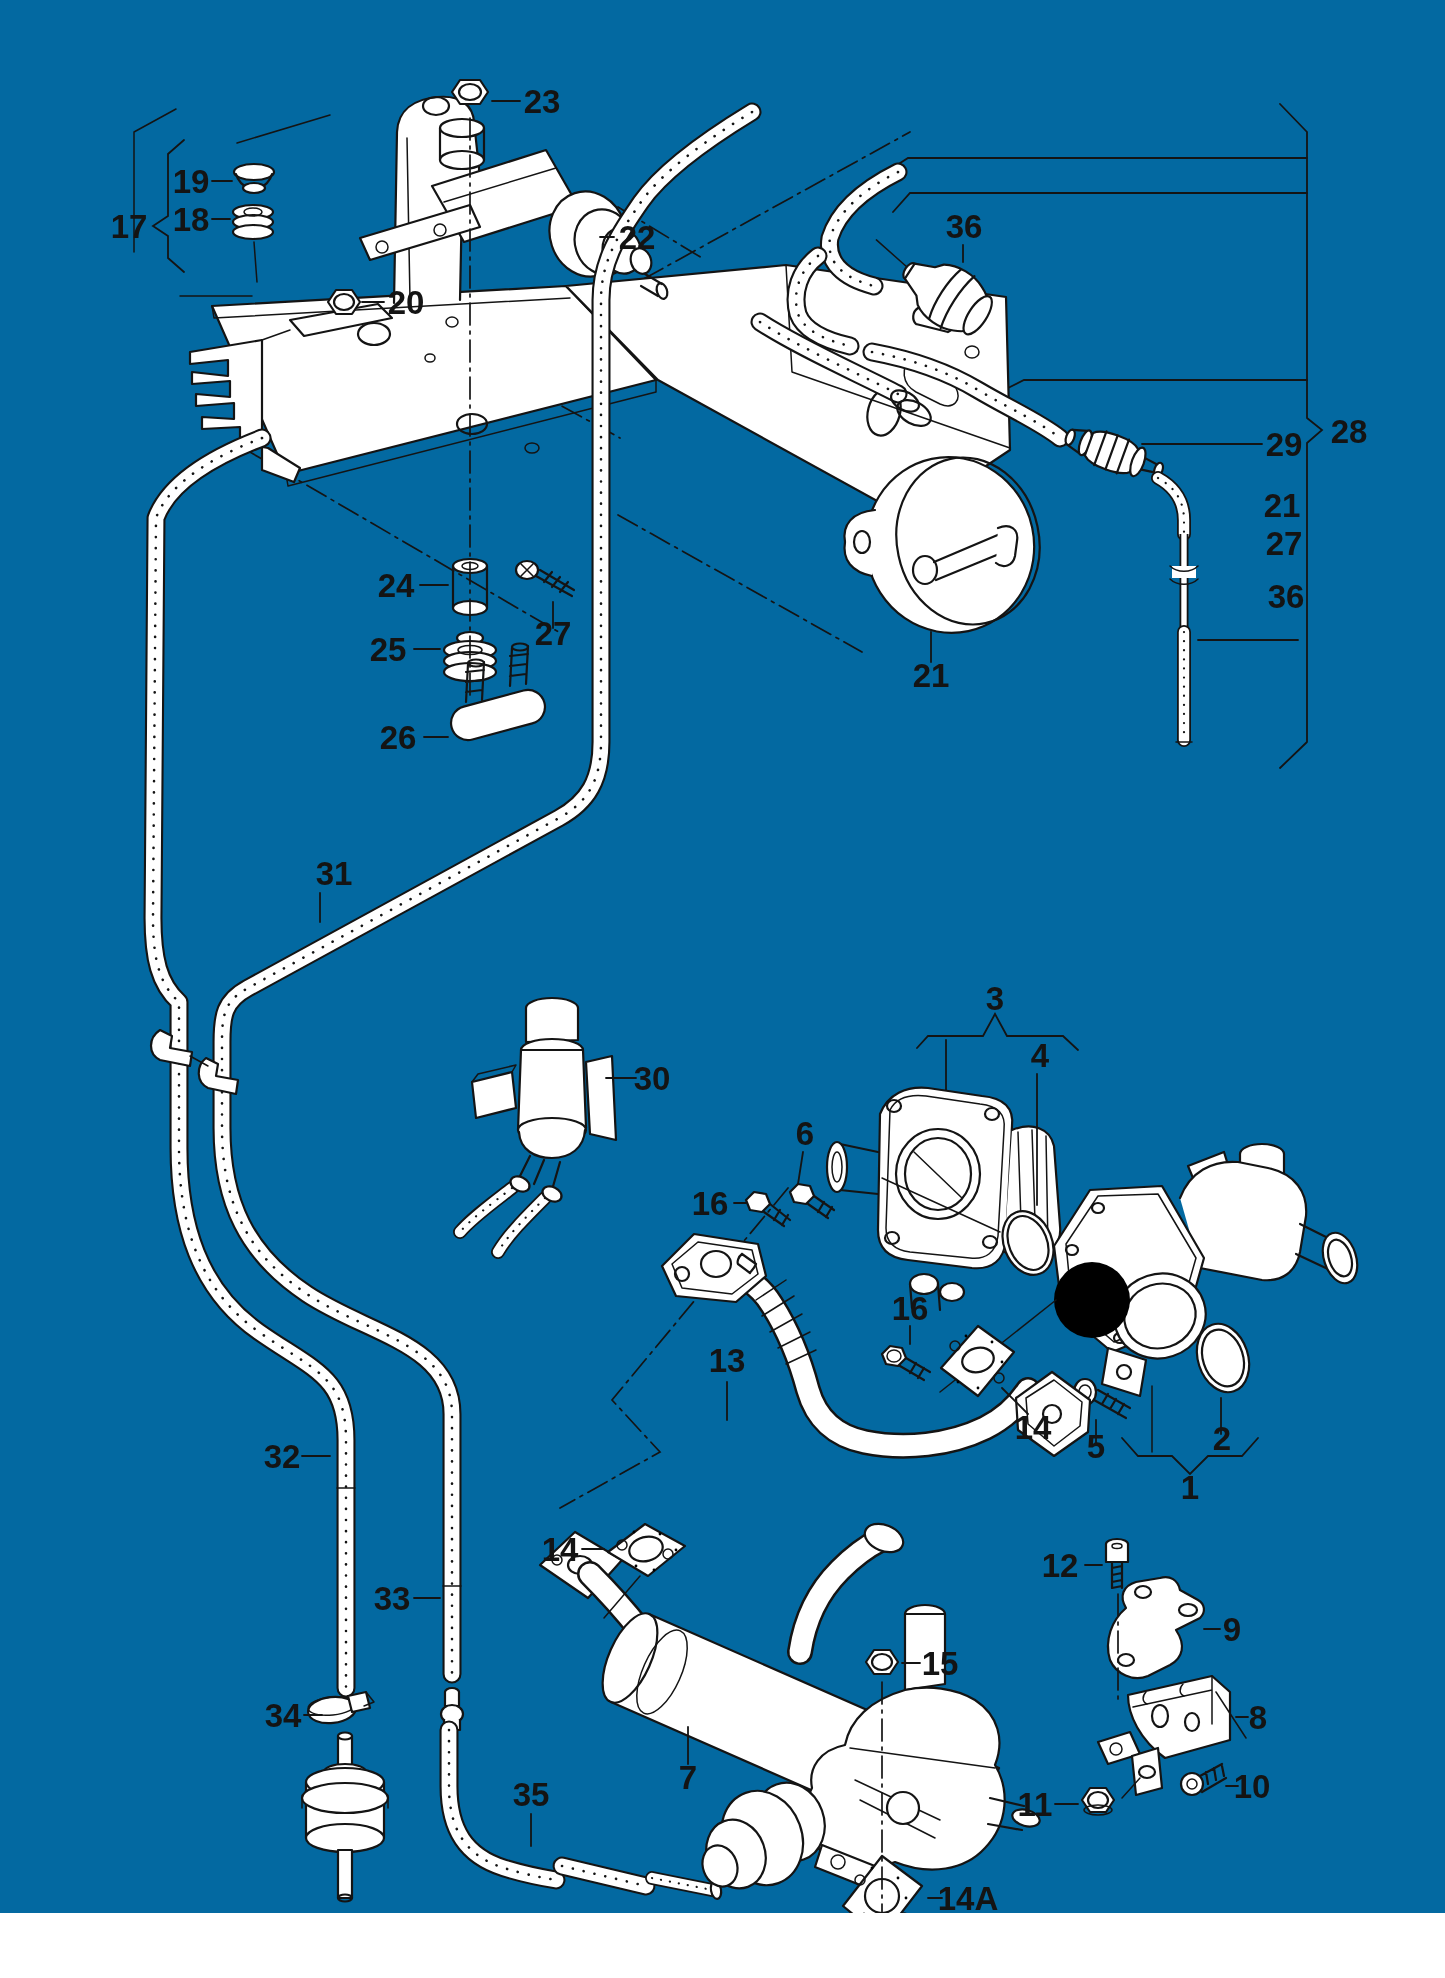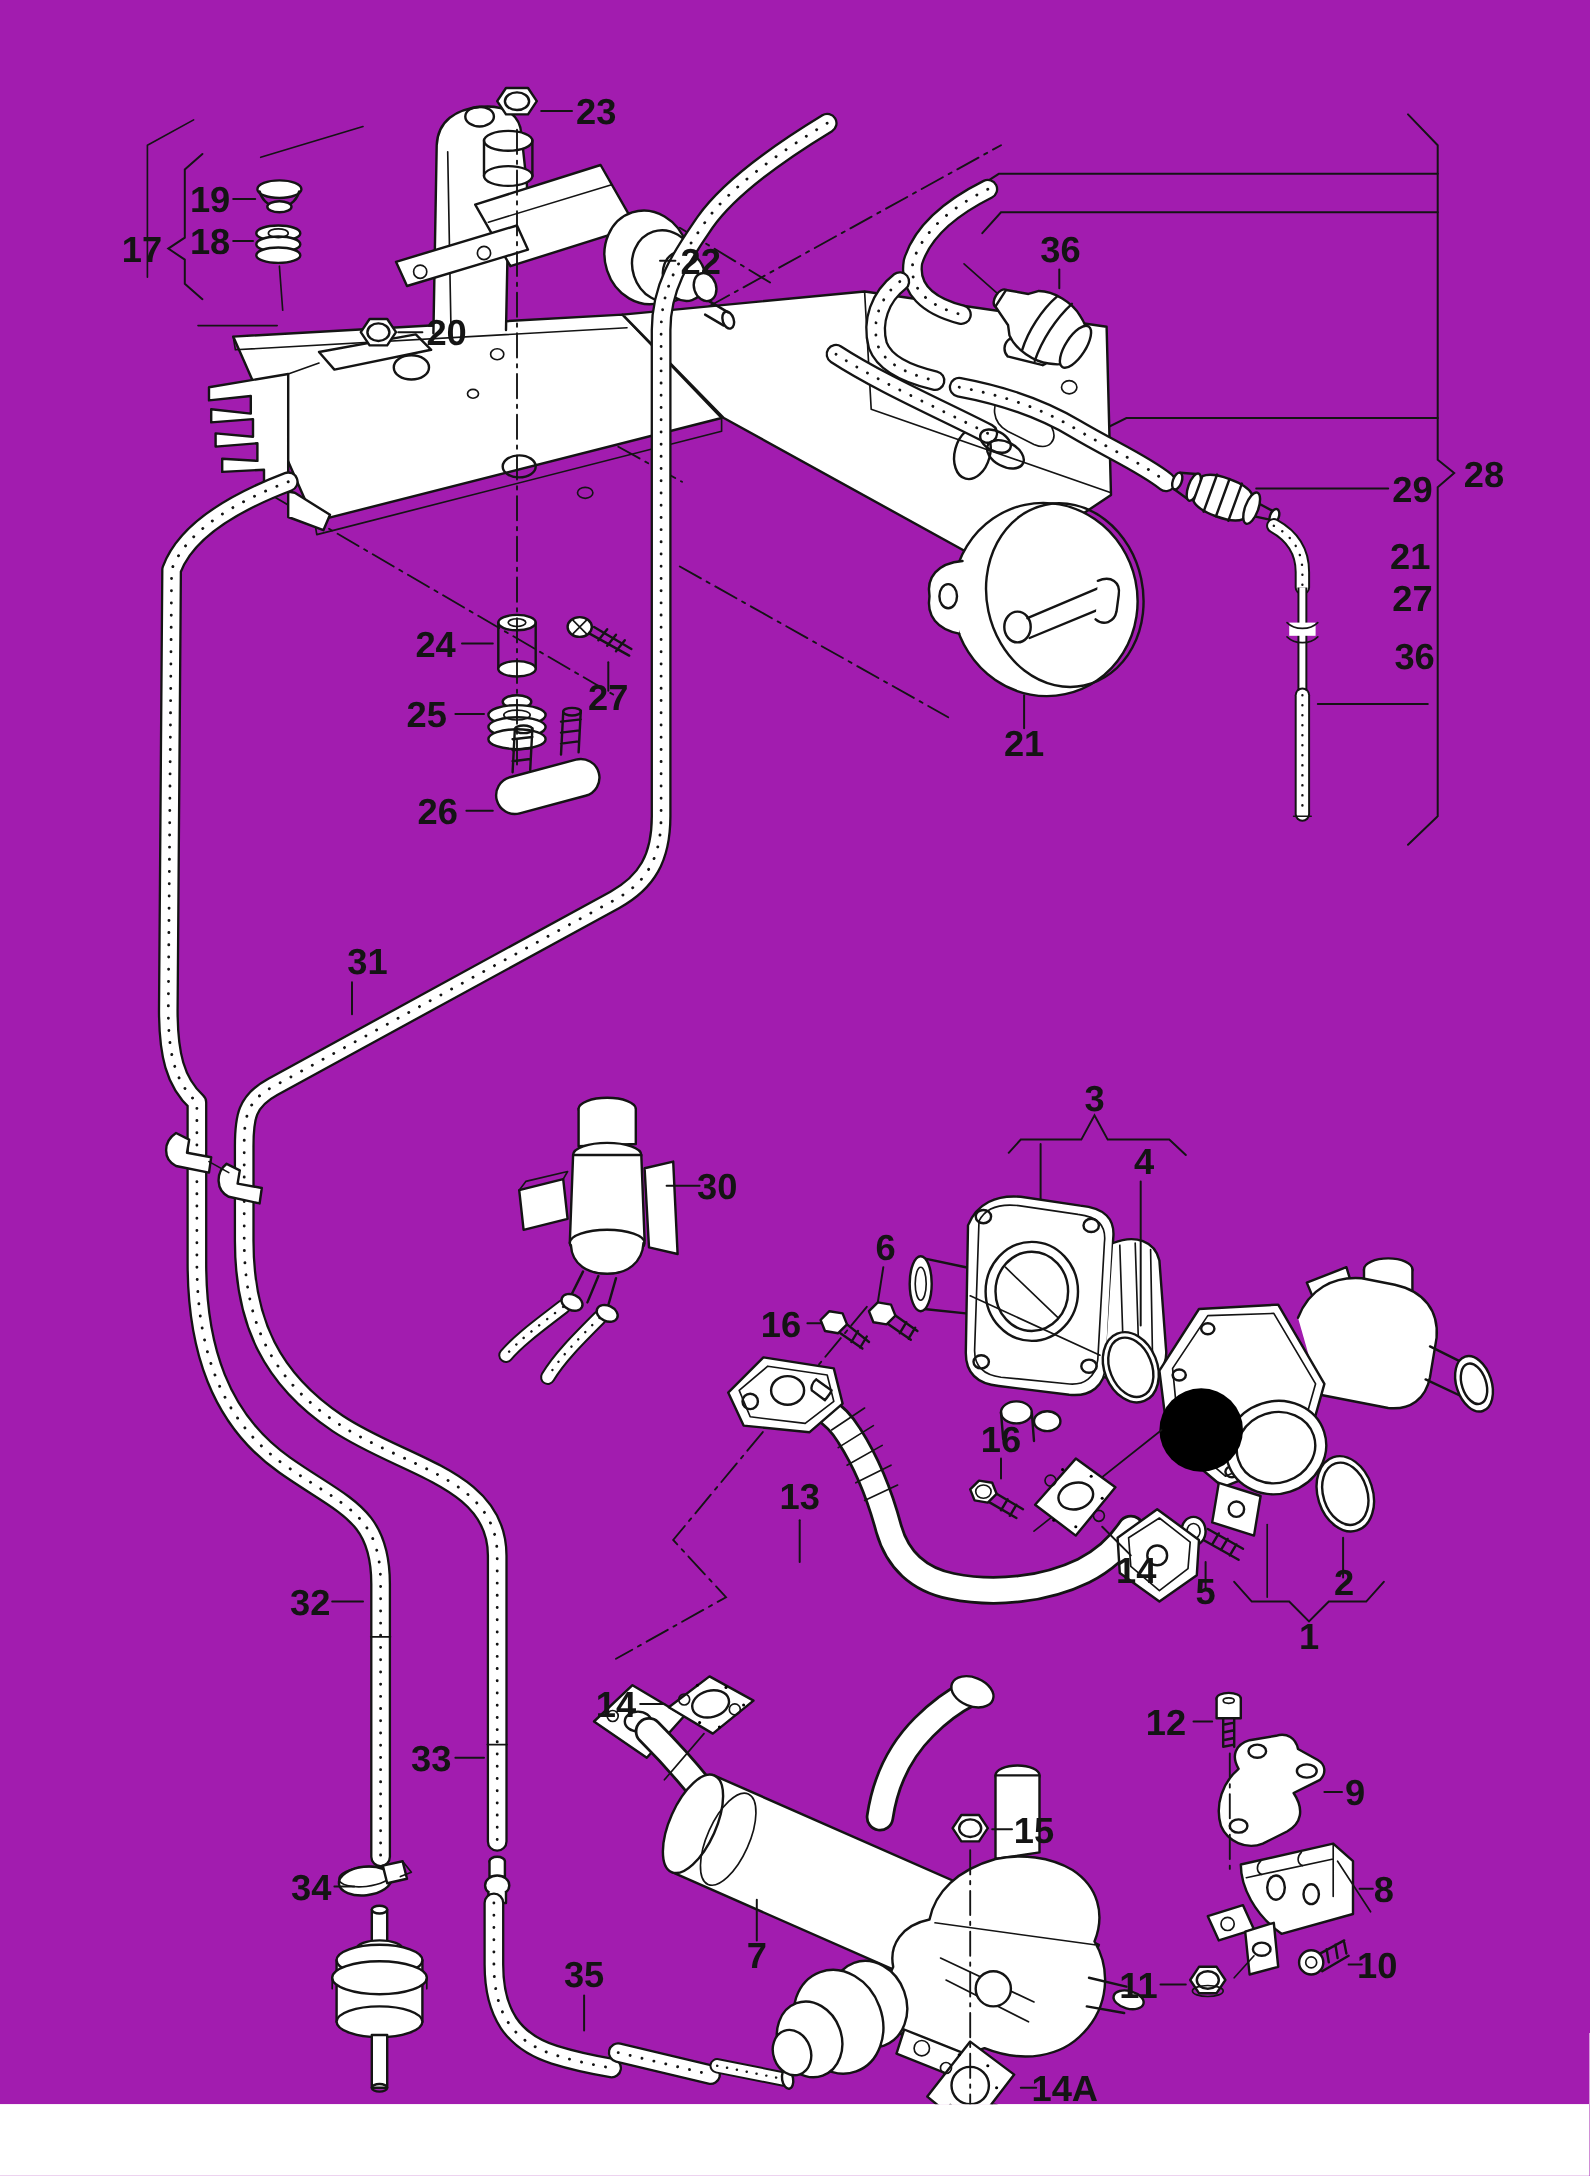--- a/index.html
+++ b/index.html
@@ -1,16 +1,16 @@
 <!DOCTYPE html>
 <html><head>
 <meta charset="utf-8">
 <style>
   html,body{margin:0;padding:0;background:#fff}
-  .stage{width:1445px;height:1913px;position:relative;background:#a21caf}
+  .stage{width:1445px;height:1913px;position:relative;background:#0369a1}
   svg{display:block}
   .ln{fill:none;stroke:#141414;stroke-width:2.2;stroke-linecap:round;stroke-linejoin:round}
   .thin{stroke-width:1.5}
   .wf{fill:#fff}
   .dd{fill:none;stroke:#141414;stroke-width:1.7;stroke-linecap:round;stroke-dasharray:22 6 3 6}
   .lead{fill:none;stroke:#141414;stroke-width:1.8;stroke-linecap:round}
   .tube-o{fill:none;stroke:#141414;stroke-width:19;stroke-linecap:round;stroke-linejoin:round}
   .tube-i{fill:none;stroke:#ffffff;stroke-width:14.8;stroke-linecap:round;stroke-linejoin:round}
   .tube-d{fill:none;stroke:#141414;stroke-width:2.6;stroke-linecap:round;stroke-dasharray:0.1 11}
   .tubS-o{fill:none;stroke:#141414;stroke-width:14;stroke-linecap:round}

